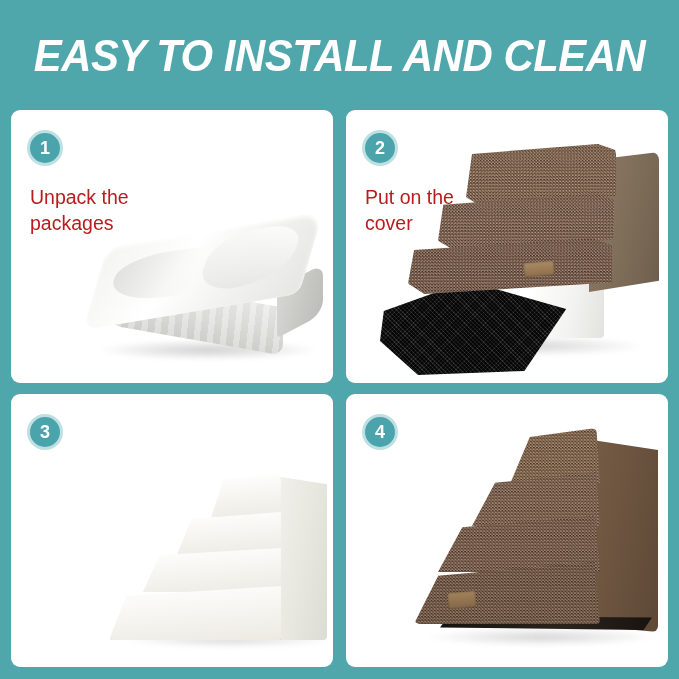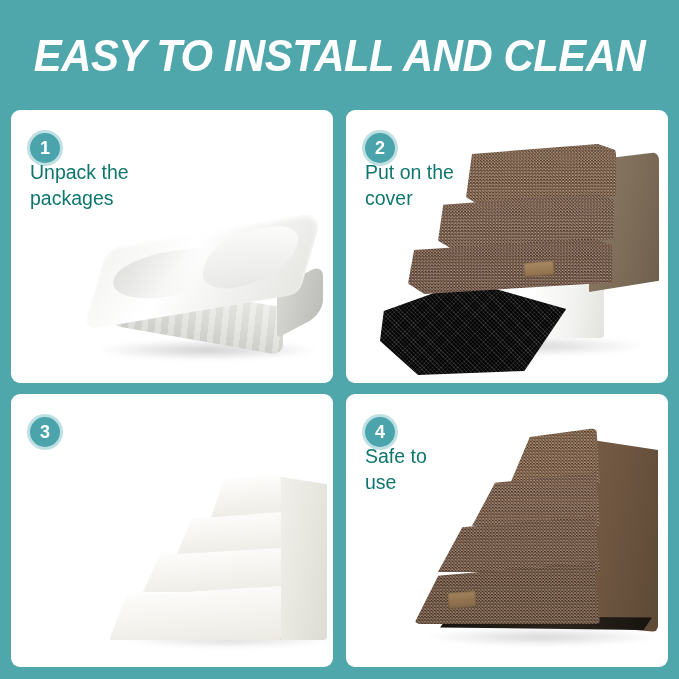--- a/index.html
+++ b/index.html
@@ -72,23 +72,23 @@
     color: #ffffff;
     font-size: 18px;
     font-weight: bold;
     line-height: 30px;
     text-align: center;
     box-sizing: border-box;
   }
   .caption {
     position: absolute;
     left: 19px;
-    top: 49px;
+    top: 74px;
     width: 160px;
-    color: #0f766e;
+    color: #b91c1c;
     font-size: 19.5px;
     line-height: 26px;
     font-weight: normal;
     white-space: pre-line;
   }
 
   
   .pack-wrap {
     position: absolute;
     left: 70px;
@@ -433,22 +433,20 @@
         <div class="wf-step wf-s1"></div>
         <div class="wf-step wf-s2"></div>
         <div class="wf-step wf-s3"></div>
         <div class="wf-step wf-s4"></div>
       </div>
 
     </div>
 
     <div class="card">
       <div class="badge">4</div>
-      <div class="caption">Safe to
-use</div>
 
       <div class="bstairs-wrap">
         <div class="bs-shadow"></div>
         <div class="bs-side"></div>
         <div class="bs-base"></div>
         <div class="bs-step bs-1"></div>
         <div class="bs-step bs-2"></div>
         <div class="bs-step bs-3"></div>
         <div class="bs-step bs-4"></div>
         <div class="bs-tag"></div>

